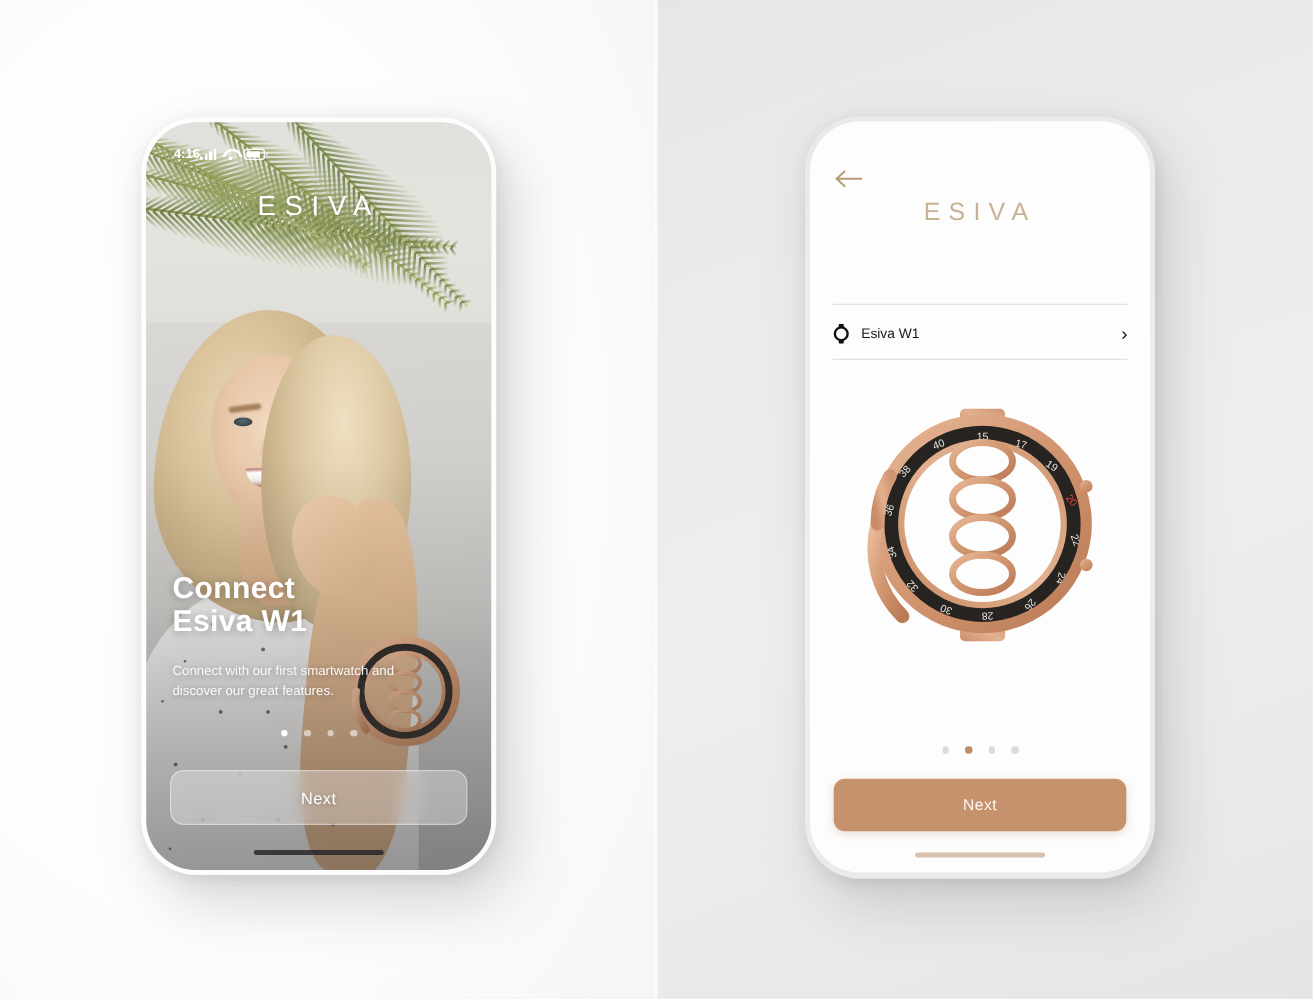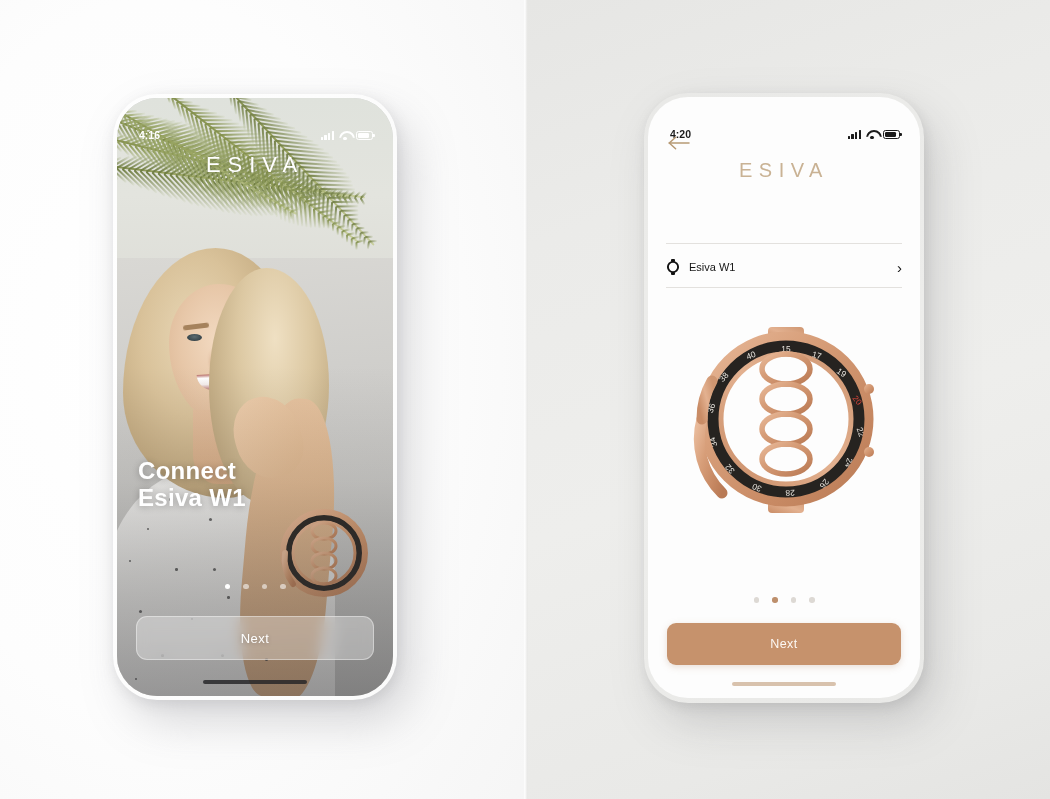--- a/index.html
+++ b/index.html
@@ -125,22 +125,22 @@
   }
   .dot-tex { position:absolute; background:#3b3b3b; border-radius:50%; opacity:.75; }
 
   .left-grad {
     position:absolute; left:0; bottom:0; width:100%; height:330px;
     background:linear-gradient(180deg, rgba(60,60,62,0) 0%, rgba(60,60,62,0.10) 35%, rgba(55,55,58,0.30) 72%, rgba(50,50,54,0.42) 100%);
   }
 
   
   .statusbar {
-    position:absolute; left:0; top:16px; width:100%; height:32px;
-    display:flex; align-items:center; justify-content:space-between;
+    position:absolute; left:0; top:4px; width:100%; height:32px;
+    display:flex; align-items:center; 
     padding:10px 20px 0 22px;
     font-size:10.5px; font-weight:600;
   }
   .sb-icons { display:flex; align-items:flex-end; gap:5px; }
   .sig { display:flex; align-items:flex-end; gap:1.5px; height:9px; }
   .sig i { display:block; width:2.2px; border-radius:.5px; background:currentColor; }
   .sig i:nth-child(1){height:3px}.sig i:nth-child(2){height:5px}
   .sig i:nth-child(3){height:7px}.sig i:nth-child(4){height:9px}
   .wifi { width:12px; height:9px; position:relative; }
   .wifi::before{
@@ -823,53 +823,39 @@
       </span>
     </div>
 
     <div class="brandline">ESIVA</div>
 
     <div class="headline">
       <div>Connect</div>
       <div>Esiva W1</div>
     </div>
 
+    <div class="subline">Connect with our first smartwatch and discover our great features.</div>
 
     <div class="dots dots-left" id="dotsLeft">
         <span class="on"></span>
         <span></span>
         <span></span>
         <span></span>
       </div>
 
     <div class="btn-glass">
       <span>Next</span>
     </div>
 
     <div class="home-ind home-dark"></div>
   </div>
 
   <div class="phone-shadow" id="phoneRightShadow"></div>
   <div class="phone" id="phoneRight">
 
-    <div class="statusbar r-status">
-      <span>4:20</span>
-      <span class="sb-icons">
-        <span class="sig">
-            <i></i>
-            <i></i>
-            <i></i>
-            <i></i>
-          </span>
-        <span class="wifi"></span>
-        <span class="batt">
-            <span></span>
-          </span>
-      </span>
-    </div>
 
     <div class="back-arrow">
       <svg width="22" height="16" viewBox="0 0 22 16" fill="none">
         <path d="M1.2 8H21" stroke="#b79a74" stroke-width="1.5" stroke-linecap="round"></path>
         <path d="M7.6 2.2L1.3 8l6.3 5.8" stroke="#b79a74" stroke-width="1.5" stroke-linecap="round" stroke-linejoin="round"></path>
       </svg>
     </div>
 
     <div class="r-brand">ESIVA</div>
 

